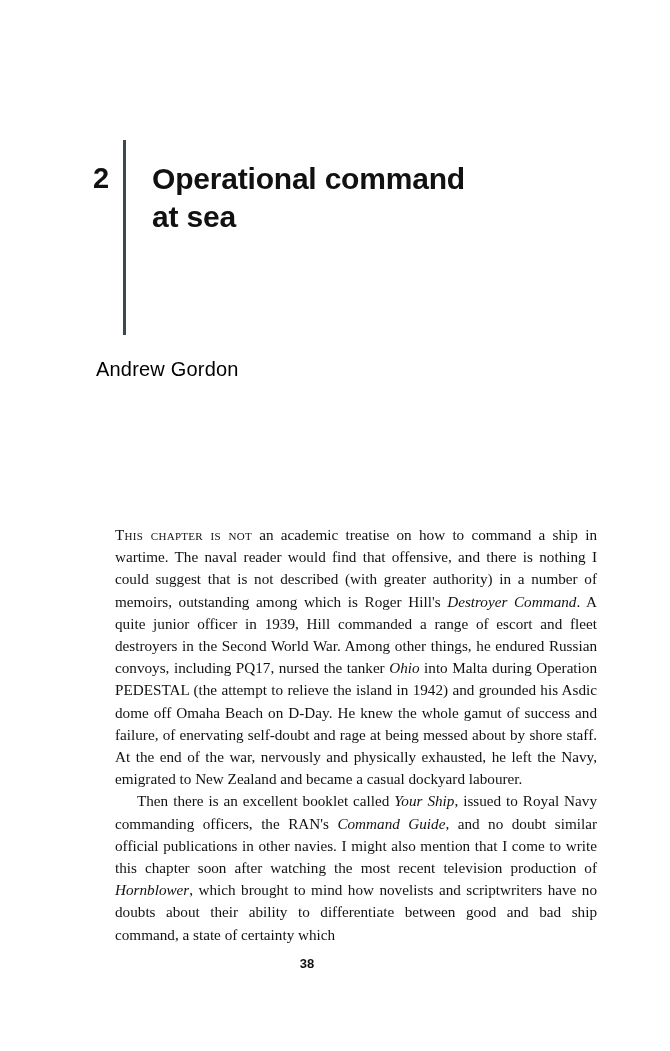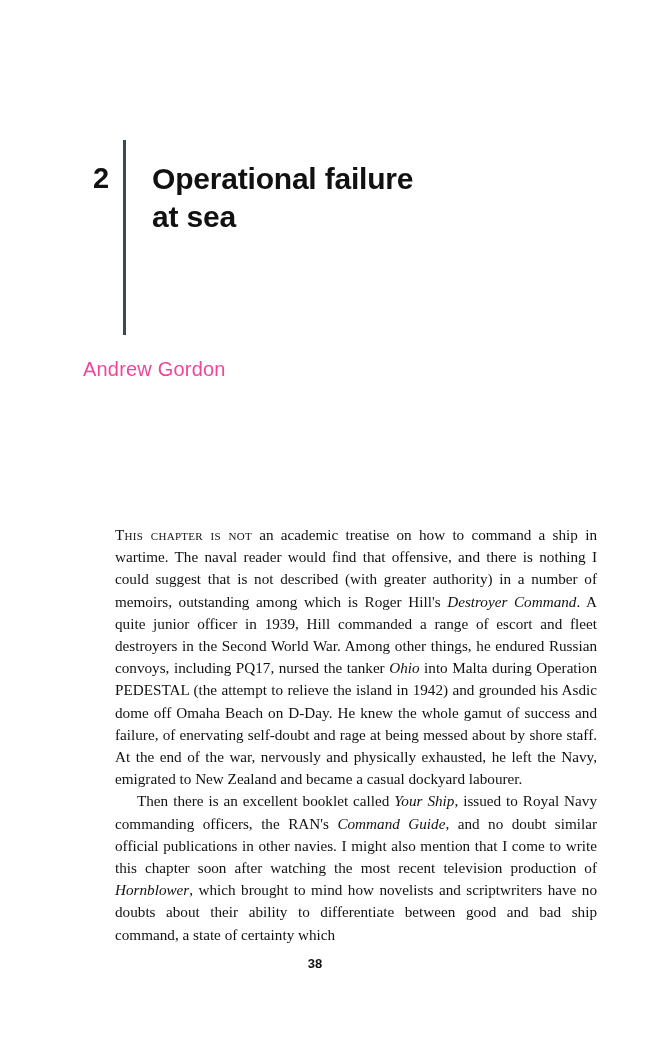--- a/index.html
+++ b/index.html
@@ -54,25 +54,25 @@
     font-weight: bold;
     font-size: 30px;
     line-height: 38px;
     color: #111111;
     padding-top: 20px;
     letter-spacing: -0.2px;
   }
 
   .author {
     position: absolute;
-    left: 83px;
+    left: 96px;
     top: 358px;
     font-family: "Liberation Sans", sans-serif;
     font-size: 20px;
-    color: #ec4899;
+    color: #000000;
     letter-spacing: 0.2px;
   }
 
   
   .body-text {
     position: absolute;
     left: 95px;
     top: 524px;
     width: 482px;
     font-size: 15.2px;
@@ -92,21 +92,21 @@
     font-variant: small-caps;
     letter-spacing: 0.3px;
   }
   .it {
     font-style: italic;
   }
 
   
   .folio {
     position: absolute;
-    left: 16px;
+    left: 8px;
     top: 956px;
     width: 598px;
     text-align: center;
     font-family: "Liberation Sans", sans-serif;
     font-weight: bold;
     font-size: 13px;
     color: #111111;
   }
 
   
@@ -121,21 +121,21 @@
 </style>
 </head>
 <body>
 
 <div class="page">
 
   <div class="chapter-head">
     <div class="chapter-number">2</div>
     <div class="chapter-rule"></div>
     <div class="chapter-title">
-      <span>Operational failure</span><br>
+      <span>Operational command</span><br>
       <span>at sea</span>
     </div>
   </div>
 
   <div class="author">Andrew Gordon</div>
 
   <div class="body-text">
     <p><span class="smallcaps">This chapter is not</span><span> an academic treatise on how to command a ship in wartime. The naval reader would find that offensive, and there is nothing I could suggest that is not described (with greater authority) in a number of memoirs, outstanding among which is Roger Hill's </span><span class="it">Destroyer Command</span><span>. A quite junior officer in 1939, Hill commanded a range of escort and fleet destroyers in the Second World War. Among other things, he endured Russian convoys, including PQ17, nursed the tanker </span><span class="it">Ohio</span><span> into Malta during Operation PEDESTAL (the attempt to relieve the island in 1942) and grounded his Asdic dome off Omaha Beach on D-Day. He knew the whole gamut of success and failure, of enervating self-doubt and rage at being messed about by shore staff. At the end of the war, nervously and physically exhausted, he left the Navy, emigrated to New Zealand and became a casual dockyard labourer.</span></p>
     <p><span>Then there is an excellent booklet called </span><span class="it">Your Ship</span><span>, issued to Royal Navy commanding officers, the RAN's </span><span class="it">Command Guide</span><span>, and no doubt similar official publications in other navies. I might also mention that I come to write this chapter soon after watching the most recent television production of </span><span class="it">Hornblower</span><span>, which brought to mind how novelists and scriptwriters have no doubts about their ability to differentiate between good and bad ship command, a state of certainty which</span></p>
   </div>

